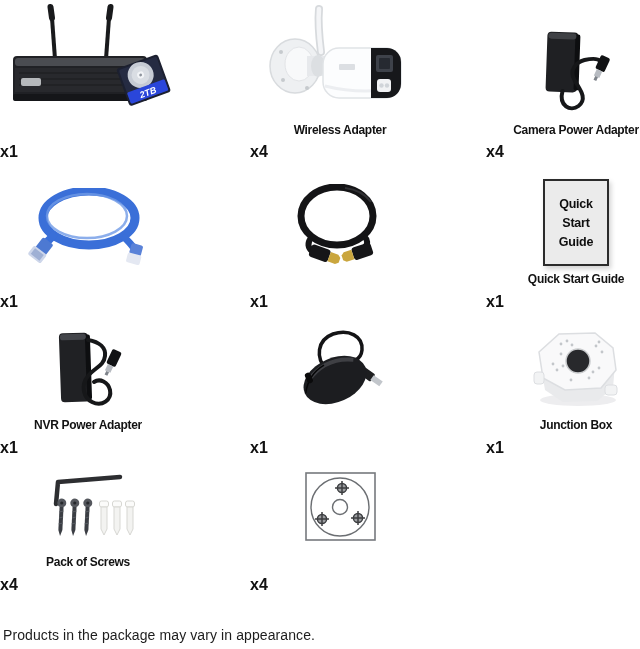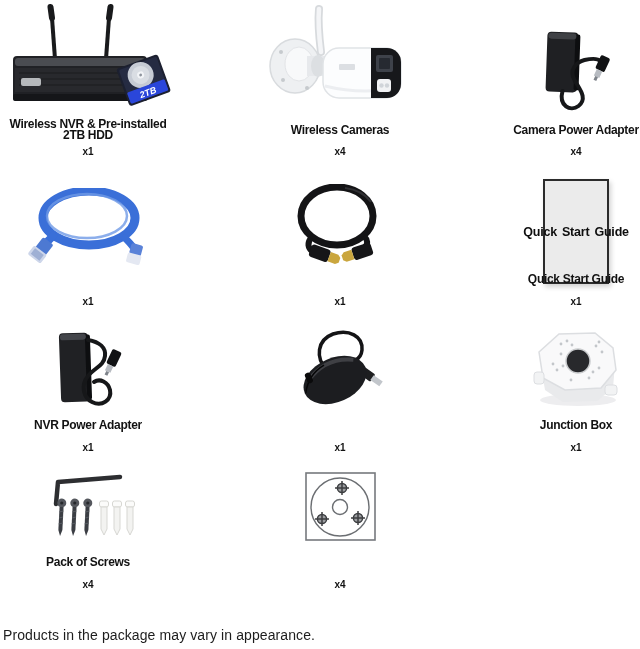--- a/index.html
+++ b/index.html
@@ -12,27 +12,27 @@
   }
   .page { position:absolute; left:0; top:0; width:640px; height:649px; background:#ffffff; }
   .cell { position:absolute; }
   .art  { position:absolute; left:50%; transform:translateX(-50%); }
   .label {
     position:absolute; left:0; right:0; text-align:center;
     font-weight:bold; font-size:12px; letter-spacing:-0.3px;
     line-height:11px; color:#121212;
   }
   .count {
-    position:absolute; left:0; right:0; text-align:center;
-    font-weight:bold; font-size:10px; line-height:12px; color:#121212;
+    position:absolute; left:0; right:0; text-align:left;
+    font-weight:bold; font-size:16px; line-height:12px; color:#121212;
   }
   .qsg {
-    width:66px; height:105px; background:#ebebeb; border:2px solid #2b2b2b;
+    width:66px; height:87px; background:#ebebeb; border:2px solid #2b2b2b;
     box-shadow:2px 3px 5px rgba(0,0,0,0.18);
-    display:flex; align-items:center; justify-content:center;
+    display:flex; flex-direction:column; align-items:center; justify-content:center;
     gap:5px; font-weight:bold; font-size:12.5px; letter-spacing:-0.2px; color:#0e0e0e;
   }
   .footer {
     position:absolute; left:3px; top:627px;
     font-size:14px; color:#1d1d1d; letter-spacing:0.1px;
   }
   svg { display:block; }
 </style>
 </head>
 <body>
@@ -66,24 +66,20 @@
           <rect x="122" y="60" width="40" height="36" rx="2" fill="#252b42"></rect>
           <circle cx="141" cy="72" r="13" fill="#c6cbd4"></circle>
           <circle cx="141" cy="72" r="9" fill="#d9dde3"></circle>
           <circle cx="141" cy="72" r="3.5" fill="#f2f4f7"></circle>
           <circle cx="141" cy="72" r="1.4" fill="#8f959e"></circle>
           <rect x="122" y="84" width="40" height="12" rx="1.5" fill="#2a46da"></rect>
           <text x="142" y="94" text-anchor="middle" font-size="9" font-weight="bold" font-style="italic" fill="#ffffff">2TB</text>
         </g>
       </svg>
     </div>
-    <div class="label" style="top:119px">
-      <span>Wireless NVR &amp; Pre-installed</span><br>
-      <span>2TB HDD</span>
-    </div>
     <div class="count" style="top:146px">x1</div>
   </div>
 
   <div class="cell" style="left:250px;top:0;width:180px;height:165px">
     <div class="art" style="top:4px">
       <svg width="170" height="100" viewBox="0 0 170 100">
         <g>
           <path d="M66 48 C 64 32, 63 16, 64 5" stroke="#d7dadd" stroke-width="8" fill="none" stroke-linecap="round"></path>
           <path d="M66 48 C 64 32, 63 16, 64 5" stroke="#f4f5f7" stroke-width="4.5" fill="none" stroke-linecap="round"></path>
         </g>
@@ -107,21 +103,21 @@
           <rect x="116" y="44" width="30" height="50" rx="14" fill="#17181b"></rect>
           <rect x="116" y="44" width="15" height="50" fill="#17181b"></rect>
           <rect x="121" y="51" width="17" height="17" rx="2" fill="#3e424a"></rect>
           <rect x="124" y="54" width="11" height="11" rx="1" fill="#262a31"></rect>
           <rect x="122" y="75" width="14" height="13" rx="3" fill="#f1f2f4"></rect>
           <circle cx="126.5" cy="81.5" r="2.2" fill="#d0d4d9"></circle>
           <circle cx="132" cy="81.5" r="2.2" fill="#d0d4d9"></circle>
         </g>
       </svg>
     </div>
-    <div class="label" style="top:125px">Wireless Cameras</div>
+    <div class="label" style="top:125px">Wireless Adapter</div>
     <div class="count" style="top:146px">x4</div>
   </div>
 
   <div class="cell" style="left:486px;top:0;width:180px;height:165px">
     <div class="art" style="top:24px">
       <svg width="115" height="92" viewBox="0 0 115 92">
         <g transform="rotate(2 43 38)">
           <rect x="28" y="8" width="31" height="60" rx="4" fill="#1f2023"></rect>
           <rect x="56" y="10" width="5" height="56" rx="2" fill="#0d0e10"></rect>
           <rect x="29" y="9" width="28" height="6" rx="3" fill="#3f4145"></rect>

